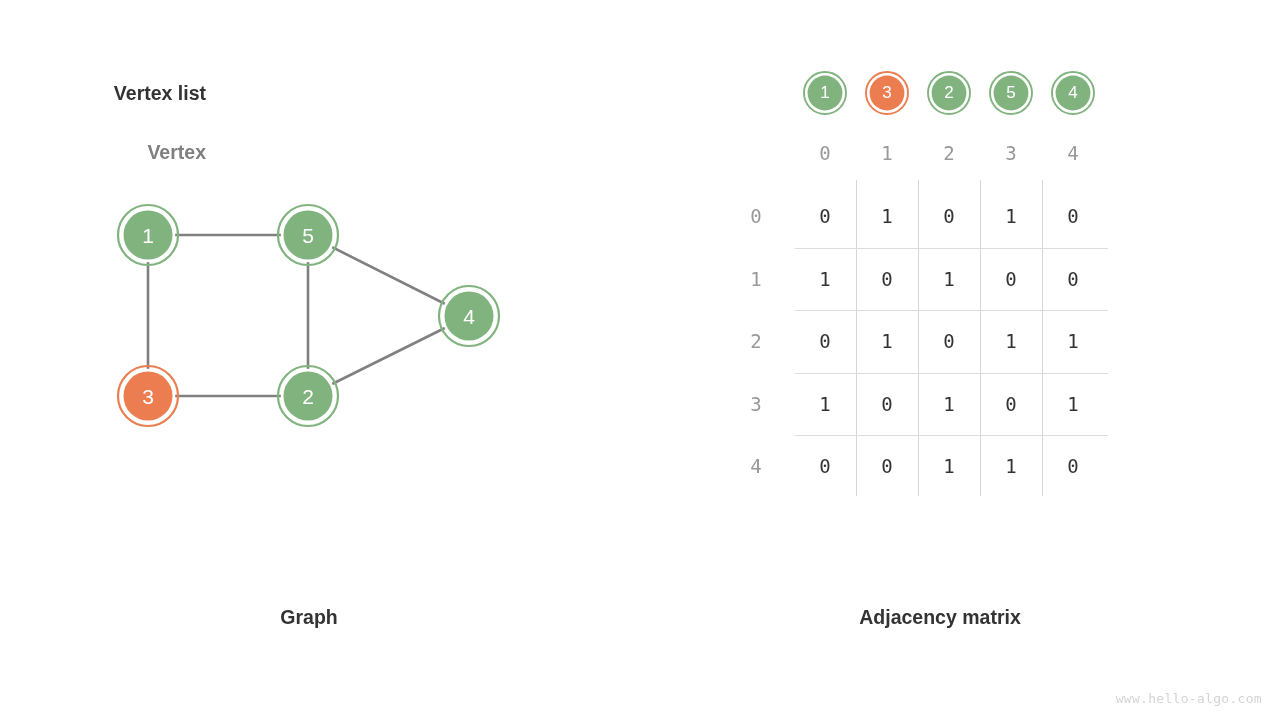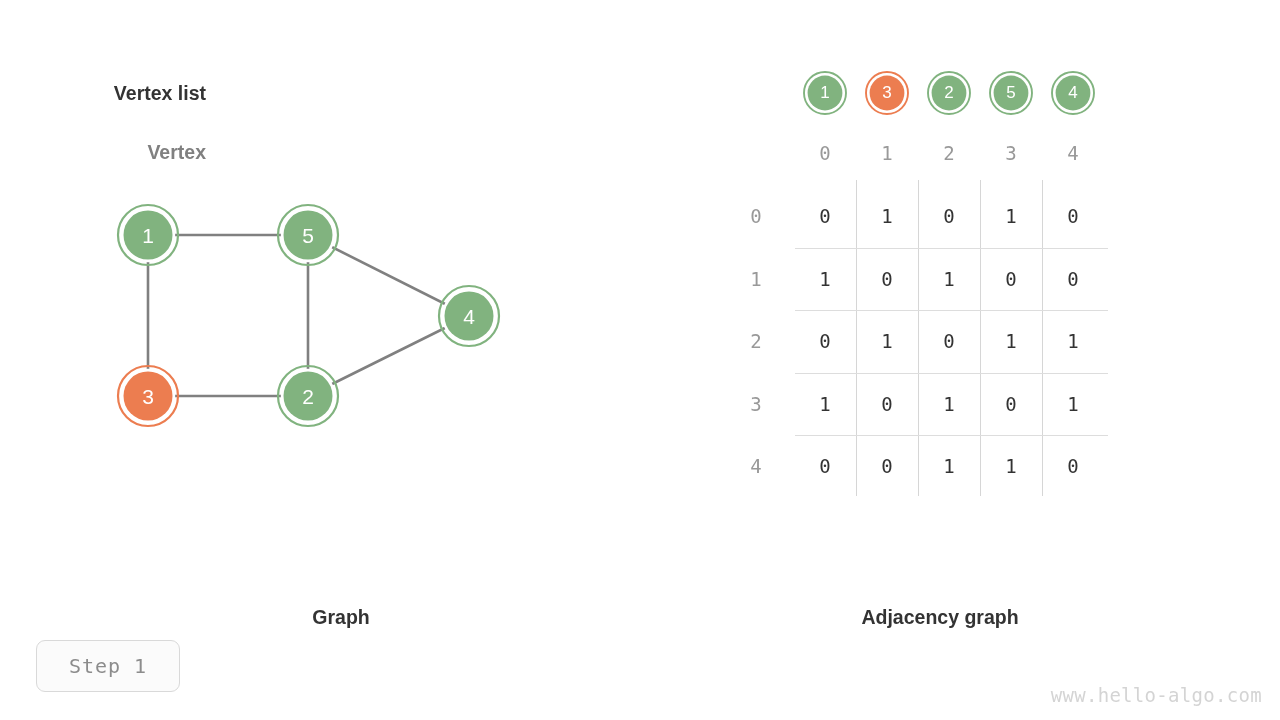--- a/index.html
+++ b/index.html
@@ -128,21 +128,21 @@
     font-size: 20px;
     letter-spacing: 1px;
   }
 
   
   #watermark {
     position: absolute;
     right: 18px; bottom: 14px;
     color: #d4d4d4;
     font-family: "DejaVu Sans Mono", monospace;
-    font-size: 19px;
+    font-size: 13px;
     letter-spacing: .3px;
   }
 </style>
 </head>
 <body>
 
 <div id="stage">
 
   <div id="graph-panel">
     <svg id="graph-svg" width="520" height="560">
@@ -276,20 +276,19 @@
       <div class="cell-val" style="left: 949px; top: 404px;">1</div>
       <div class="cell-val" style="left: 1011px; top: 404px;">0</div>
       <div class="cell-val" style="left: 1073px; top: 404px;">1</div>
       <div class="cell-val" style="left: 825px; top: 466px;">0</div>
       <div class="cell-val" style="left: 887px; top: 466px;">0</div>
       <div class="cell-val" style="left: 949px; top: 466px;">1</div>
       <div class="cell-val" style="left: 1011px; top: 466px;">1</div>
       <div class="cell-val" style="left: 1073px; top: 466px;">0</div>
     </div>
 
-  <div class="caption" style="left:309px; top:606px;margin-left:32px;">Graph</div>
-  <div class="caption" style="left:940px; top:606px;">Adjacency graph</div>
-
-  <div id="step-box">Step  1</div>
+  <div class="caption" style="left:309px; top:606px;">Graph</div>
+  <div class="caption" style="left:940px; top:606px;">Adjacency matrix</div>
+
 
   <div id="watermark">www.hello-algo.com</div>
 
 </div>
 
 </body></html>

